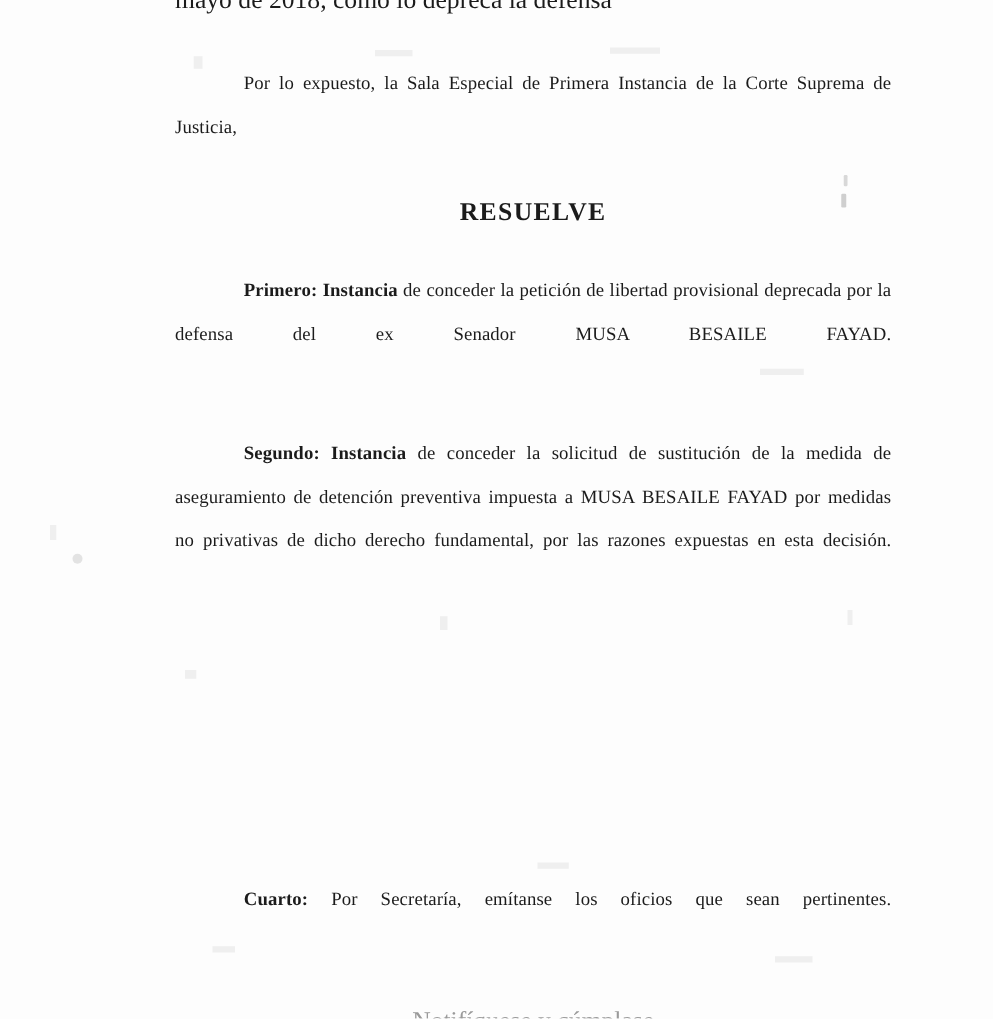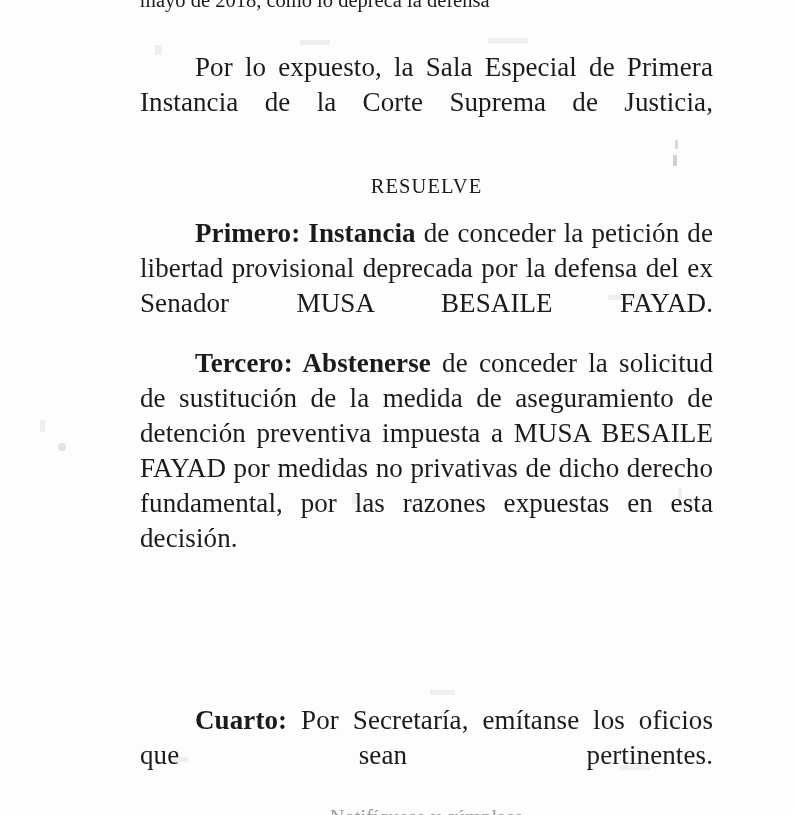--- a/index.html
+++ b/index.html
@@ -43,21 +43,21 @@
   #column {
     position: absolute;
     left: 140px;
     top: 0;
     width: 573px;
     height: 815px;
   }
 
   p.para {
     margin: 0;
-    font-size: 27px;
+    font-size: 15px;
     line-height: 35px;
     text-align: justify;
     text-justify: inter-word;
     letter-spacing: .1px;
     word-spacing: .4px;
   }
   p.para::after {
     
     content: "";
     display: inline-block;
@@ -85,23 +85,22 @@
 
   
   #heading {
     position: absolute;
     left: 0;
     top: 153px;
     width: 573px;
     text-align: center;
     font-size: 20.5px;
     line-height: 35px;
-    font-weight: normal;
+    font-weight: bold;
     letter-spacing: 1.1px;
-    margin-top: 16px;
   }
 
   #p-primero { position: absolute; left: 0; top: 216px; width: 573px; }
   #p-segundo { position: absolute; left: 0; top: 346px; width: 573px; }
   #p-tercero { position: absolute; left: 0; top: 542px; width: 573px; }
   #p-cuarto  { position: absolute; left: 0; top: 703px; width: 573px; font-family: Liberation Serif, serif; }
 
   
   #line-bottom {
     position: absolute;
@@ -139,21 +138,21 @@
   <div id="column">
 
     <div id="line-top" class="para">mayo de 2018, como lo deprecá la defensa</div>
 
     <p id="p-intro" class="para indent">Por lo expuesto, la Sala Especial de Primera Instancia de la Corte Suprema de Justicia,</p>
 
     <div id="heading">RESUELVE</div>
 
     <p id="p-primero" class="para indent"><b>Primero: Instancia</b><span> de conceder la petición de libertad provisional deprecada por la defensa del ex Senador MUSA BESAILE FAYAD.</span></p>
 
-    <p id="p-segundo" class="para indent"><b>Tercero: Abstenerse</b><span> de conceder la solicitud de sustitución de la medida de aseguramiento de detención preventiva impuesta a MUSA BESAILE FAYAD por medidas no privativas de dicho derecho fundamental, por las razones expuestas en esta decisión.</span></p>
+    <p id="p-segundo" class="para indent"><b>Segundo: Instancia</b><span> de conceder la solicitud de sustitución de la medida de aseguramiento de detención preventiva impuesta a MUSA BESAILE FAYAD por medidas no privativas de dicho derecho fundamental, por las razones expuestas en esta decisión.</span></p>
 
 
     <p id="p-cuarto" class="para indent"><b>Cuarto:</b><span> Por Secretaría, emítanse los oficios que sean pertinentes.</span></p>
 
     <div id="line-bottom">Notifíquese y cúmplase</div>
 
   </div>
 </div>
 
 </body></html>

